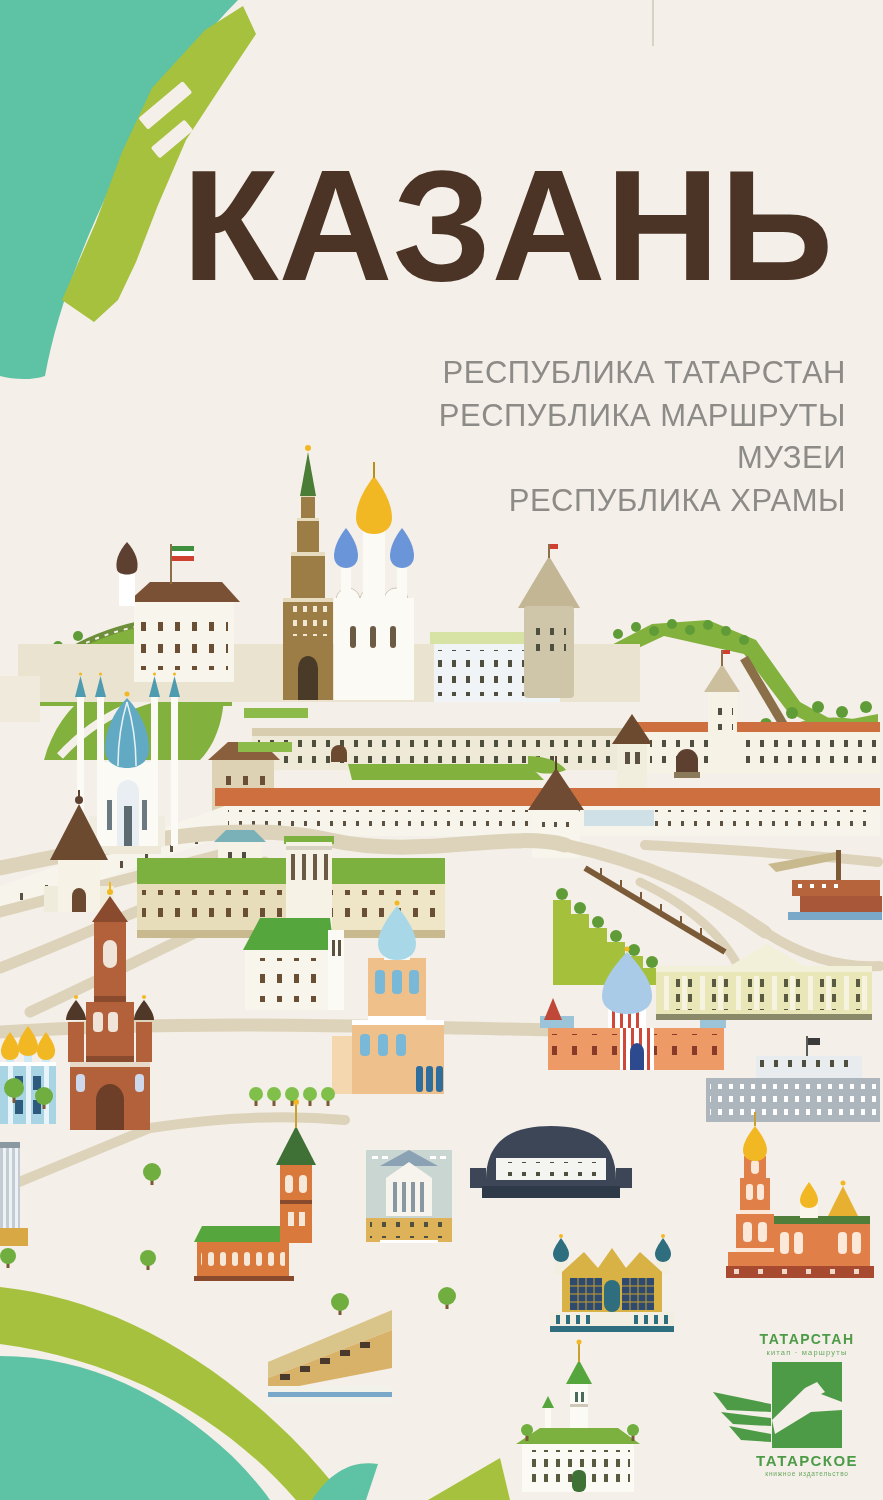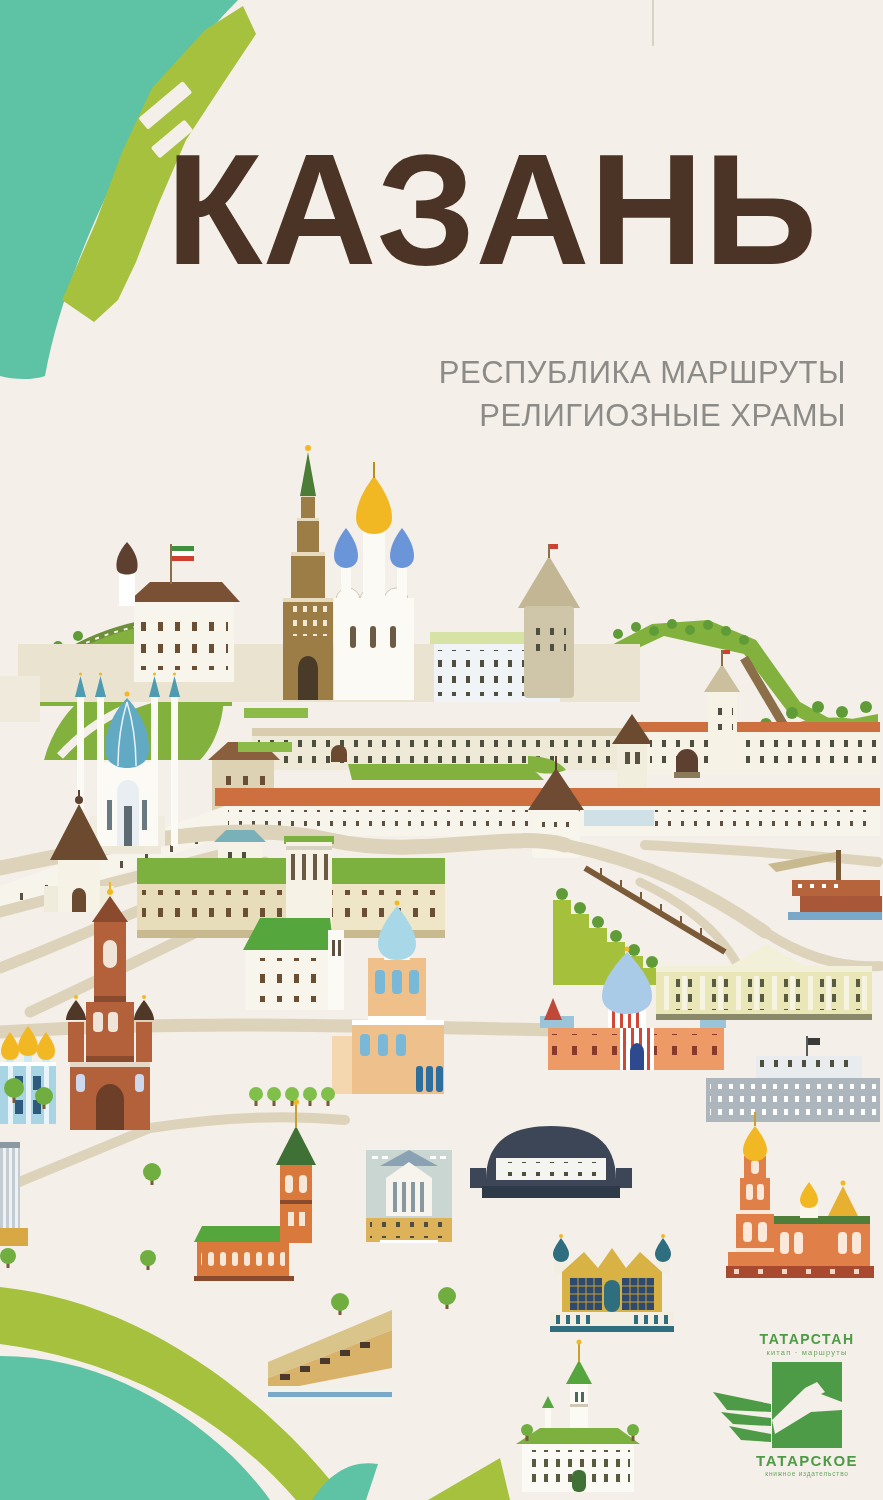--- a/index.html
+++ b/index.html
@@ -677,25 +677,27 @@
         <circle cx="274" cy="1094" r="7"></circle>
         <circle cx="292" cy="1094" r="7"></circle>
       <circle cx="310" cy="1094" r="7"></circle>
         <circle cx="328" cy="1094" r="7"></circle>
     </g>
   </g>
 
   <rect x="652" y="0" width="2" height="46" fill="#d8d2c6"></rect>
 </svg>
 
-<h1 class="title" style="margin:0">КАЗАНЬ</h1>
+<h1 class="title" style="margin:16px">КАЗАНЬ</h1>
 
 <div class="subs">
+  <div>РЕСПУБЛИКА ТАТАРСТАН</div>
   <div>РЕСПУБЛИКА МАРШРУТЫ</div>
-  <div>РЕЛИГИОЗНЫЕ ХРАМЫ</div>
+  <div>МУЗЕИ</div>
+  <div>РЕСПУБЛИКА ХРАМЫ</div>
 </div>
 
 <div class="logo">
   <div class="t1">ТАТАРСТАН</div>
   <div class="t2">китап · маршруты</div>
   <svg class="mark" width="204" height="86" viewBox="0 0 204 86">
     <rect x="67" y="0" width="70" height="86" fill="#4e9b47"></rect>
     <polygon points="67,58 100,26 137,40 137,48 106,50 70,72" fill="#f4efe8"></polygon>
     <polygon points="100,26 112,20 120,30 108,36" fill="#f4efe8"></polygon>
     <polygon points="8,30 66,42 66,50 22,48" fill="#4e9b47"></polygon>

